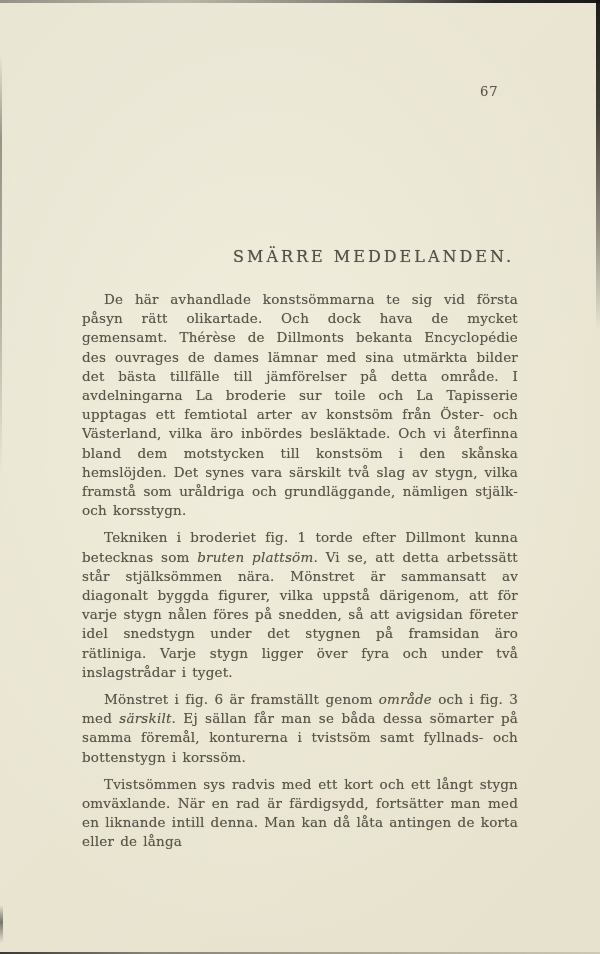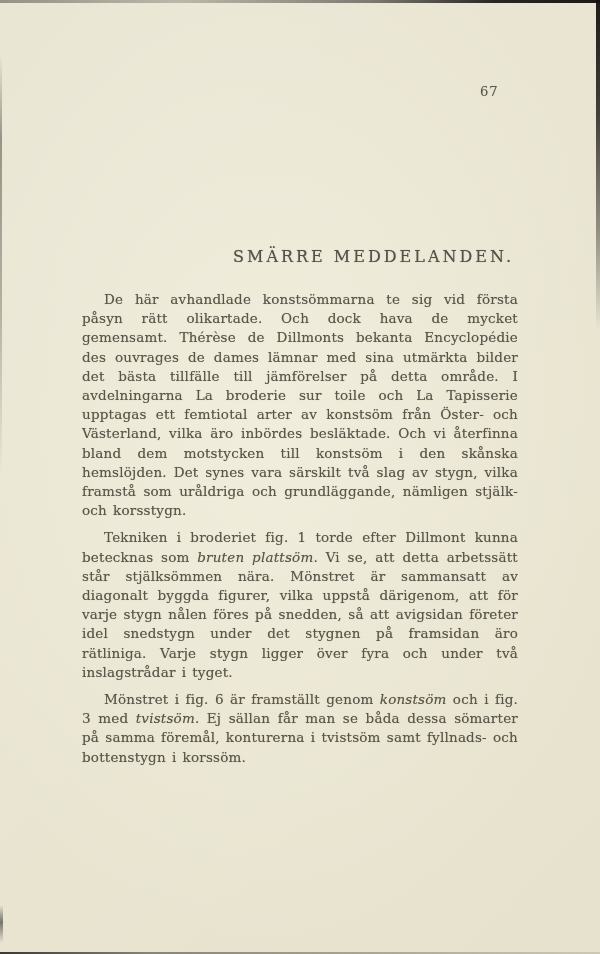--- a/index.html
+++ b/index.html
@@ -115,15 +115,16 @@
 <div class="edge-left-smudge"></div>
 <div class="edge-bottom"></div>
 
 <div class="page-number">67</div>
 
 <div class="content">
   <h1 class="main-heading">SMÄRRE MEDDELANDEN.</h1>
   <div class="body-text">
       <p class="body-paragraph"><span>De här avhandlade konstsömmarna te sig vid första påsyn rätt olikartade. Och dock hava de mycket gemensamt. Thérèse de Dillmonts bekanta Encyclopédie des ouvrages de dames lämnar med sina utmärkta bilder det bästa tillfälle till jämförelser på detta område. I avdelningarna La broderie sur toile och La Tapisserie upptagas ett femtiotal arter av konstsöm från Öster- och Västerland, vilka äro inbördes besläktade. Och vi återfinna bland dem motstycken till konstsöm i den skånska hemslöjden. Det synes vara särskilt två slag av stygn, vilka framstå som uråldriga och grundläggande, nämligen stjälk- och korsstygn.</span></p>
       <p class="body-paragraph"><span>Tekniken i broderiet fig. 1 torde efter Dillmont kunna betecknas som </span><span class="italic">bruten plattsöm</span><span>. Vi se, att detta arbetssätt står stjälksömmen nära. Mönstret är sammansatt av diagonalt byggda figurer, vilka uppstå därigenom, att för varje stygn nålen föres på snedden, så att avigsidan företer idel snedstygn under det stygnen på framsidan äro rätliniga. Varje stygn ligger över fyra och under två inslagstrådar i tyget.</span></p>
-      <p class="body-paragraph"><span>Mönstret i fig. 6 är framställt genom </span><span class="italic">konstsöm</span><span> och i fig. 3 med </span><span class="italic">tvistsöm</span><span>. Ej sällan får man se båda dessa sömarter på samma föremål, konturerna i tvistsöm samt fyllnads- och bottenstygn i korssöm.</span></p>
+      <p class="body-paragraph"><span>Mönstret i fig. 6 är framställt genom </span><span class="italic">område</span><span> och i fig. 3 med </span><span class="italic">särskilt</span><span>. Ej sällan får man se båda dessa sömarter på samma föremål, konturerna i tvistsöm samt fyllnads- och bottenstygn i korssöm.</span></p>
+      <p class="body-paragraph"><span>Tvistsömmen sys radvis med ett kort och ett långt stygn omväxlande. När en rad är färdigsydd, fortsätter man med en liknande intill denna. Man kan då låta antingen de korta eller de långa</span></p>
     </div>
 </div>
 
 </body></html>

